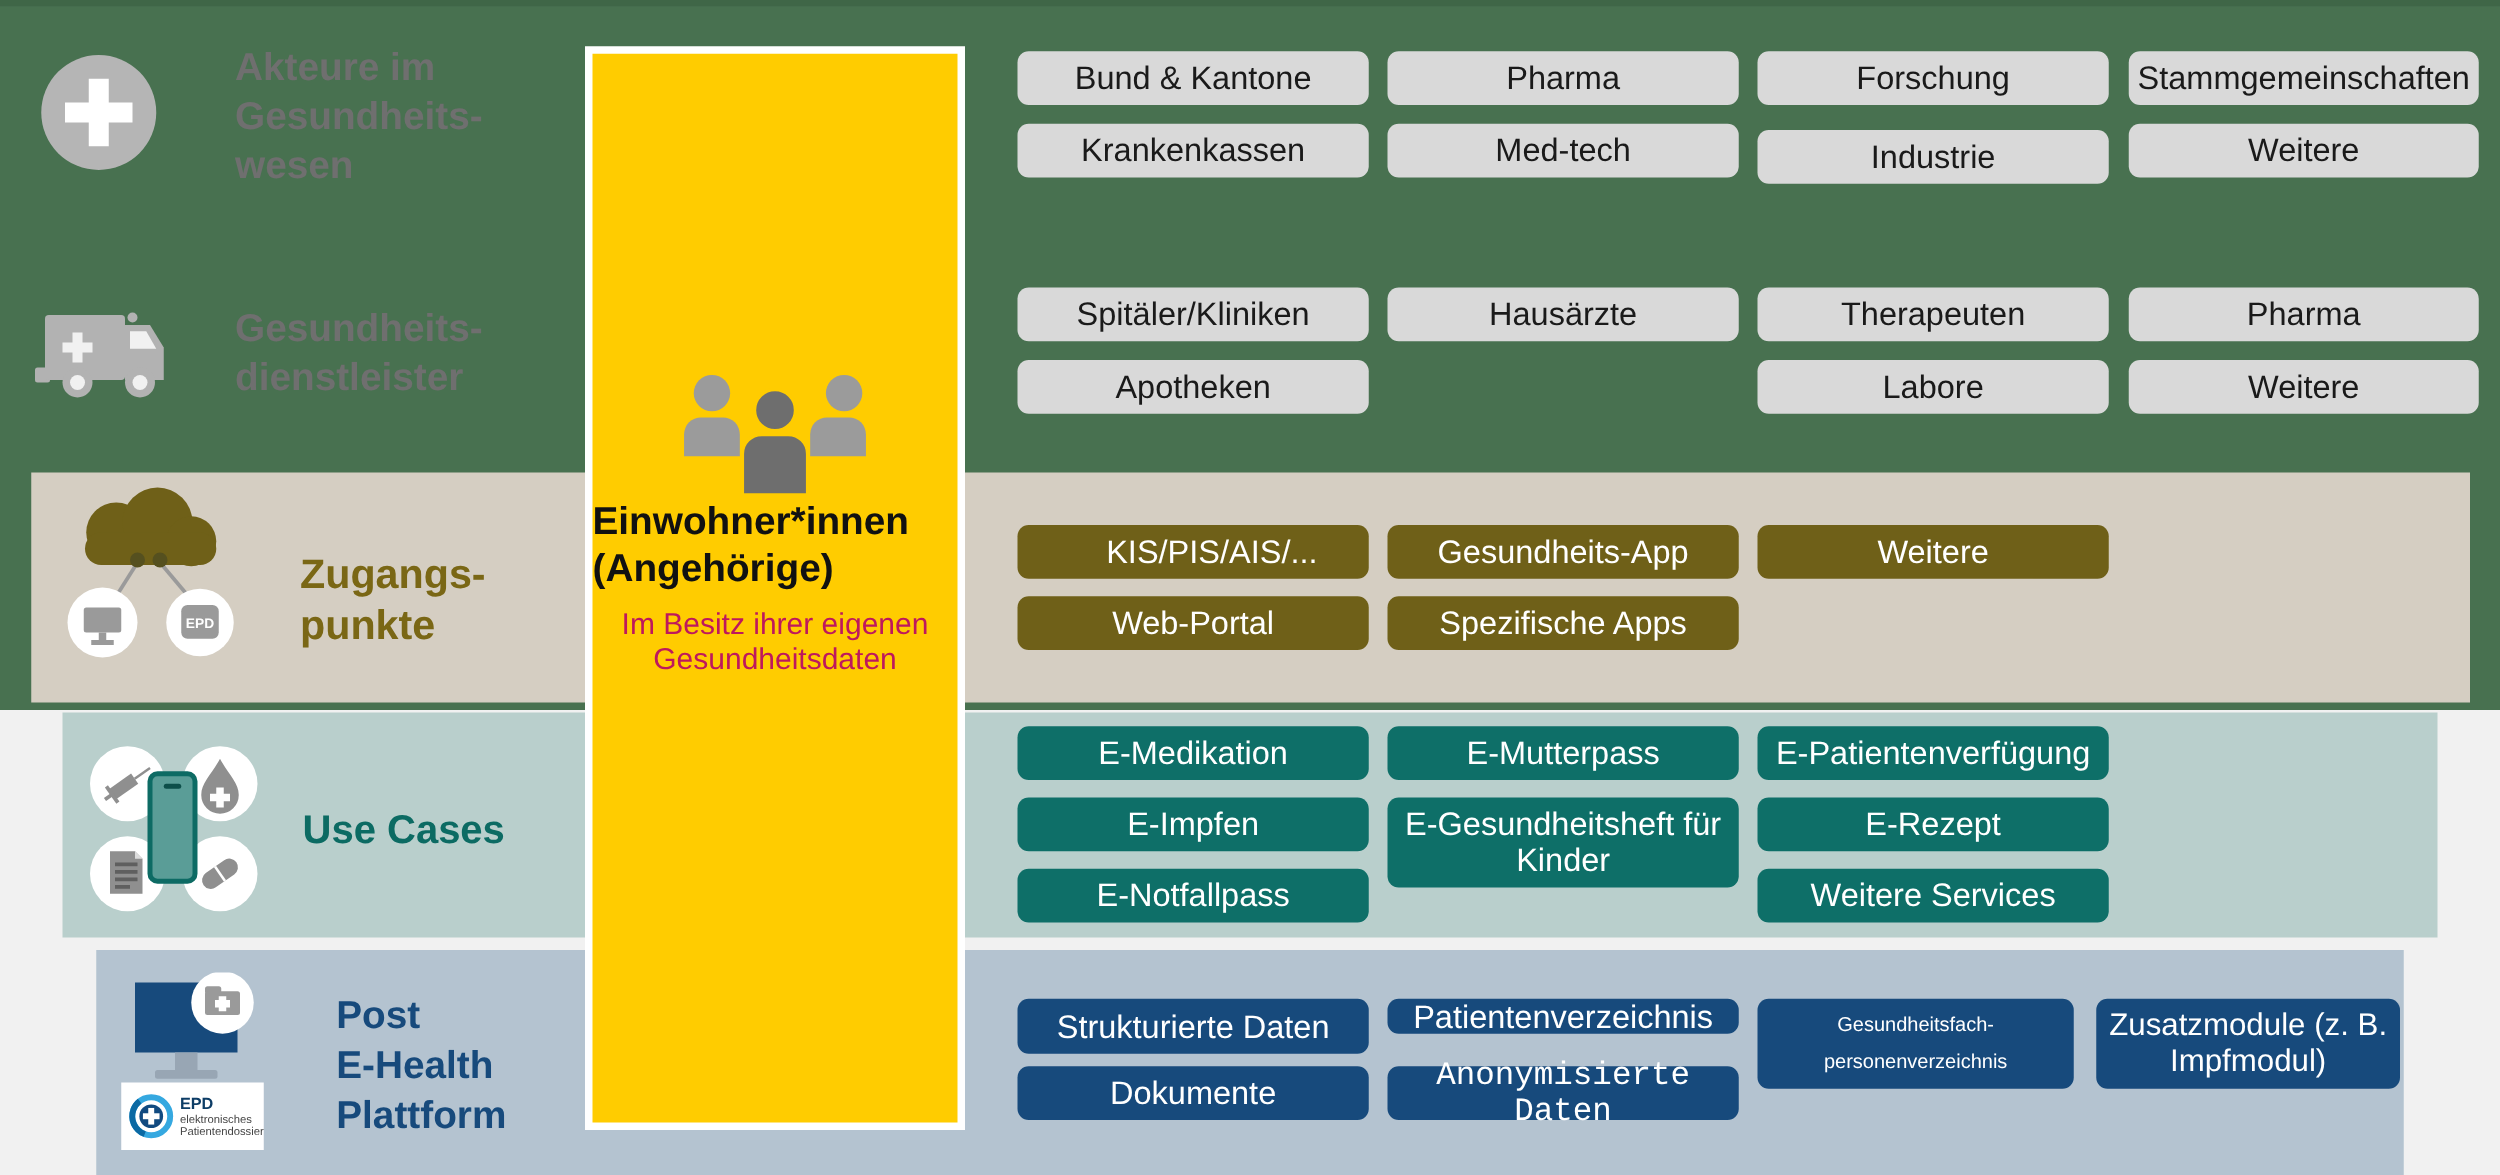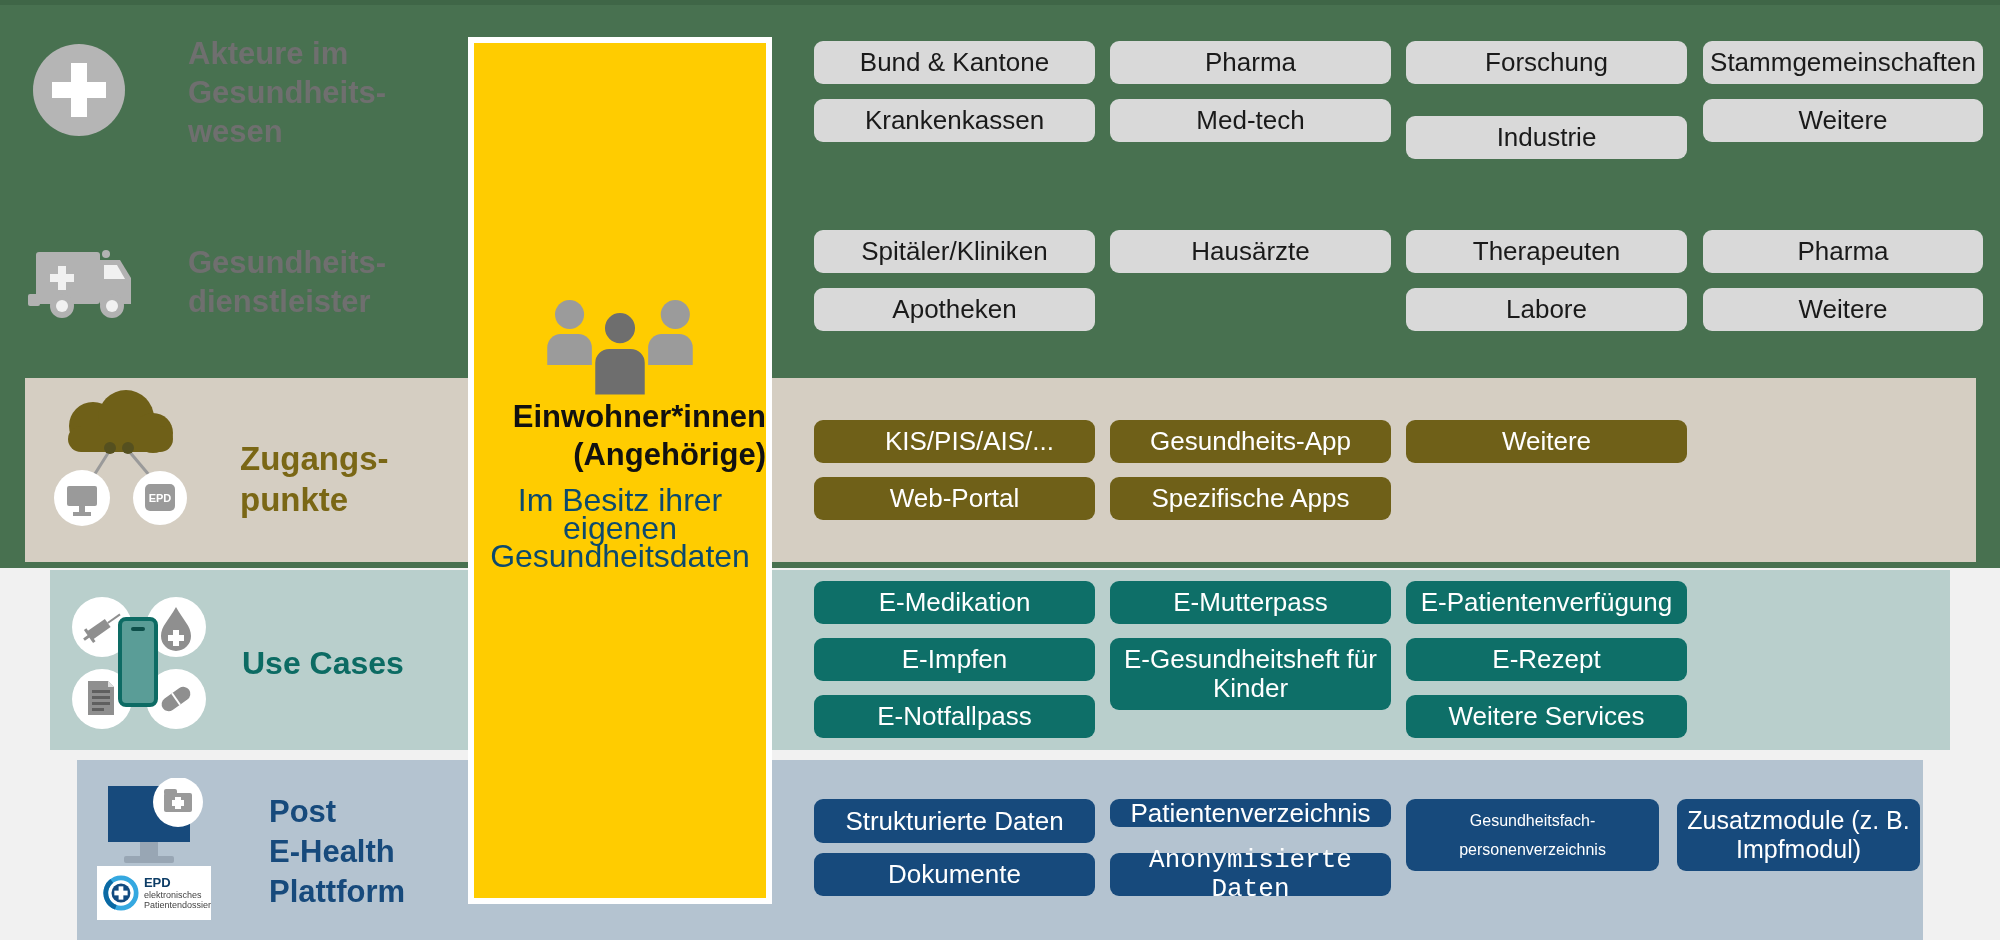--- a/index.html
+++ b/index.html
@@ -25,24 +25,24 @@
   .olive-t{color:#7A6715;}
   .teal-t{color:#0C6B63;font-size:32px;}
   .navy-t{color:#174A7C;line-height:40px;}
   
   #actors-circle{left:33px;top:44px;width:92px;height:92px;border-radius:50%;background:#B5B5B5;}
   #actors-circle .ph{position:absolute;left:19px;top:38px;width:54px;height:16px;background:#fff;}
   #actors-circle .pv{position:absolute;left:38px;top:19px;width:16px;height:54px;background:#fff;}
   
   #resident-col{left:468px;top:37px;width:304px;height:867px;background:#FFFFFF;z-index:10;}
   #resident-inner{position:absolute;left:6px;top:6px;right:6px;bottom:6px;background:#FFCC00;}
-  #resident-title{position:absolute;left:0;top:355px;width:100%;text-align:right;
+  #resident-title{position:absolute;left:0;top:355px;width:100%;text-align:left;
                   font-weight:bold;font-size:31px;line-height:38px;color:#111;}
   #resident-sub{position:absolute;left:0;top:443px;width:100%;text-align:center;
-                font-size:32px;line-height:28px;color:#0c4a6e;}
+                font-size:24px;line-height:28px;color:#be185d;}
   
   #epd-logo-box{left:97px;top:866px;width:114px;height:54px;background:#fff;display:flex;align-items:center;z-index:5;}
   #epd-logo-text{margin-left:4px;}
   #epd-logo-text .l1{font-weight:bold;font-size:13px;color:#0D3D66;line-height:14px;}
   #epd-logo-text .l2{font-size:9px;color:#444;line-height:10px;}
 </style>
 </head>
 <body>
 
 <div id="stage">
@@ -61,21 +61,21 @@
     <div>Akteure im</div>
     <div>Gesundheits-</div>
     <div>wesen</div>
   </div>
   <div class="pill" style="left:814px;top:41px;">Bund &amp; Kantone</div>
   <div class="pill" style="left:1110px;top:41px;">Pharma</div>
   <div class="pill" style="left:1406px;top:41px;">Forschung</div>
   <div class="pill" style="left:1703px;top:41px;width:280px;">Stammgemeinschaften</div>
   <div class="pill" style="left:814px;top:99px;">Krankenkassen</div>
   <div class="pill" style="left:1110px;top:99px;">Med-tech</div>
-  <div class="pill" style="left:1406px;top:116px;">Industrie</div>
+  <div class="pill" style="left:1406px;top:104px;">Industrie</div>
   <div class="pill" style="left:1703px;top:99px;width:280px;">Weitere</div>
 
   <svg class="abs" style="left:28px;top:240px;" width="115" height="82" viewBox="0 0 115 82">
     <rect x="0" y="54" width="12" height="12" rx="2" fill="#B2B2B2"></rect>
     <rect x="8" y="12" width="64" height="52" rx="3" fill="#B2B2B2"></rect>
     <rect x="30" y="26" width="8" height="24" fill="#F1F1F1"></rect>
     <rect x="22" y="34" width="24" height="8" fill="#F1F1F1"></rect>
     <circle cx="78" cy="14" r="4" fill="#B2B2B2"></circle>
     <path d="M72,20 h20 l11,18 v26 h-31 z" fill="#B2B2B2"></path>
     <path d="M76,25 h13 l8,14 h-21 z" fill="#F1F1F1"></path>

